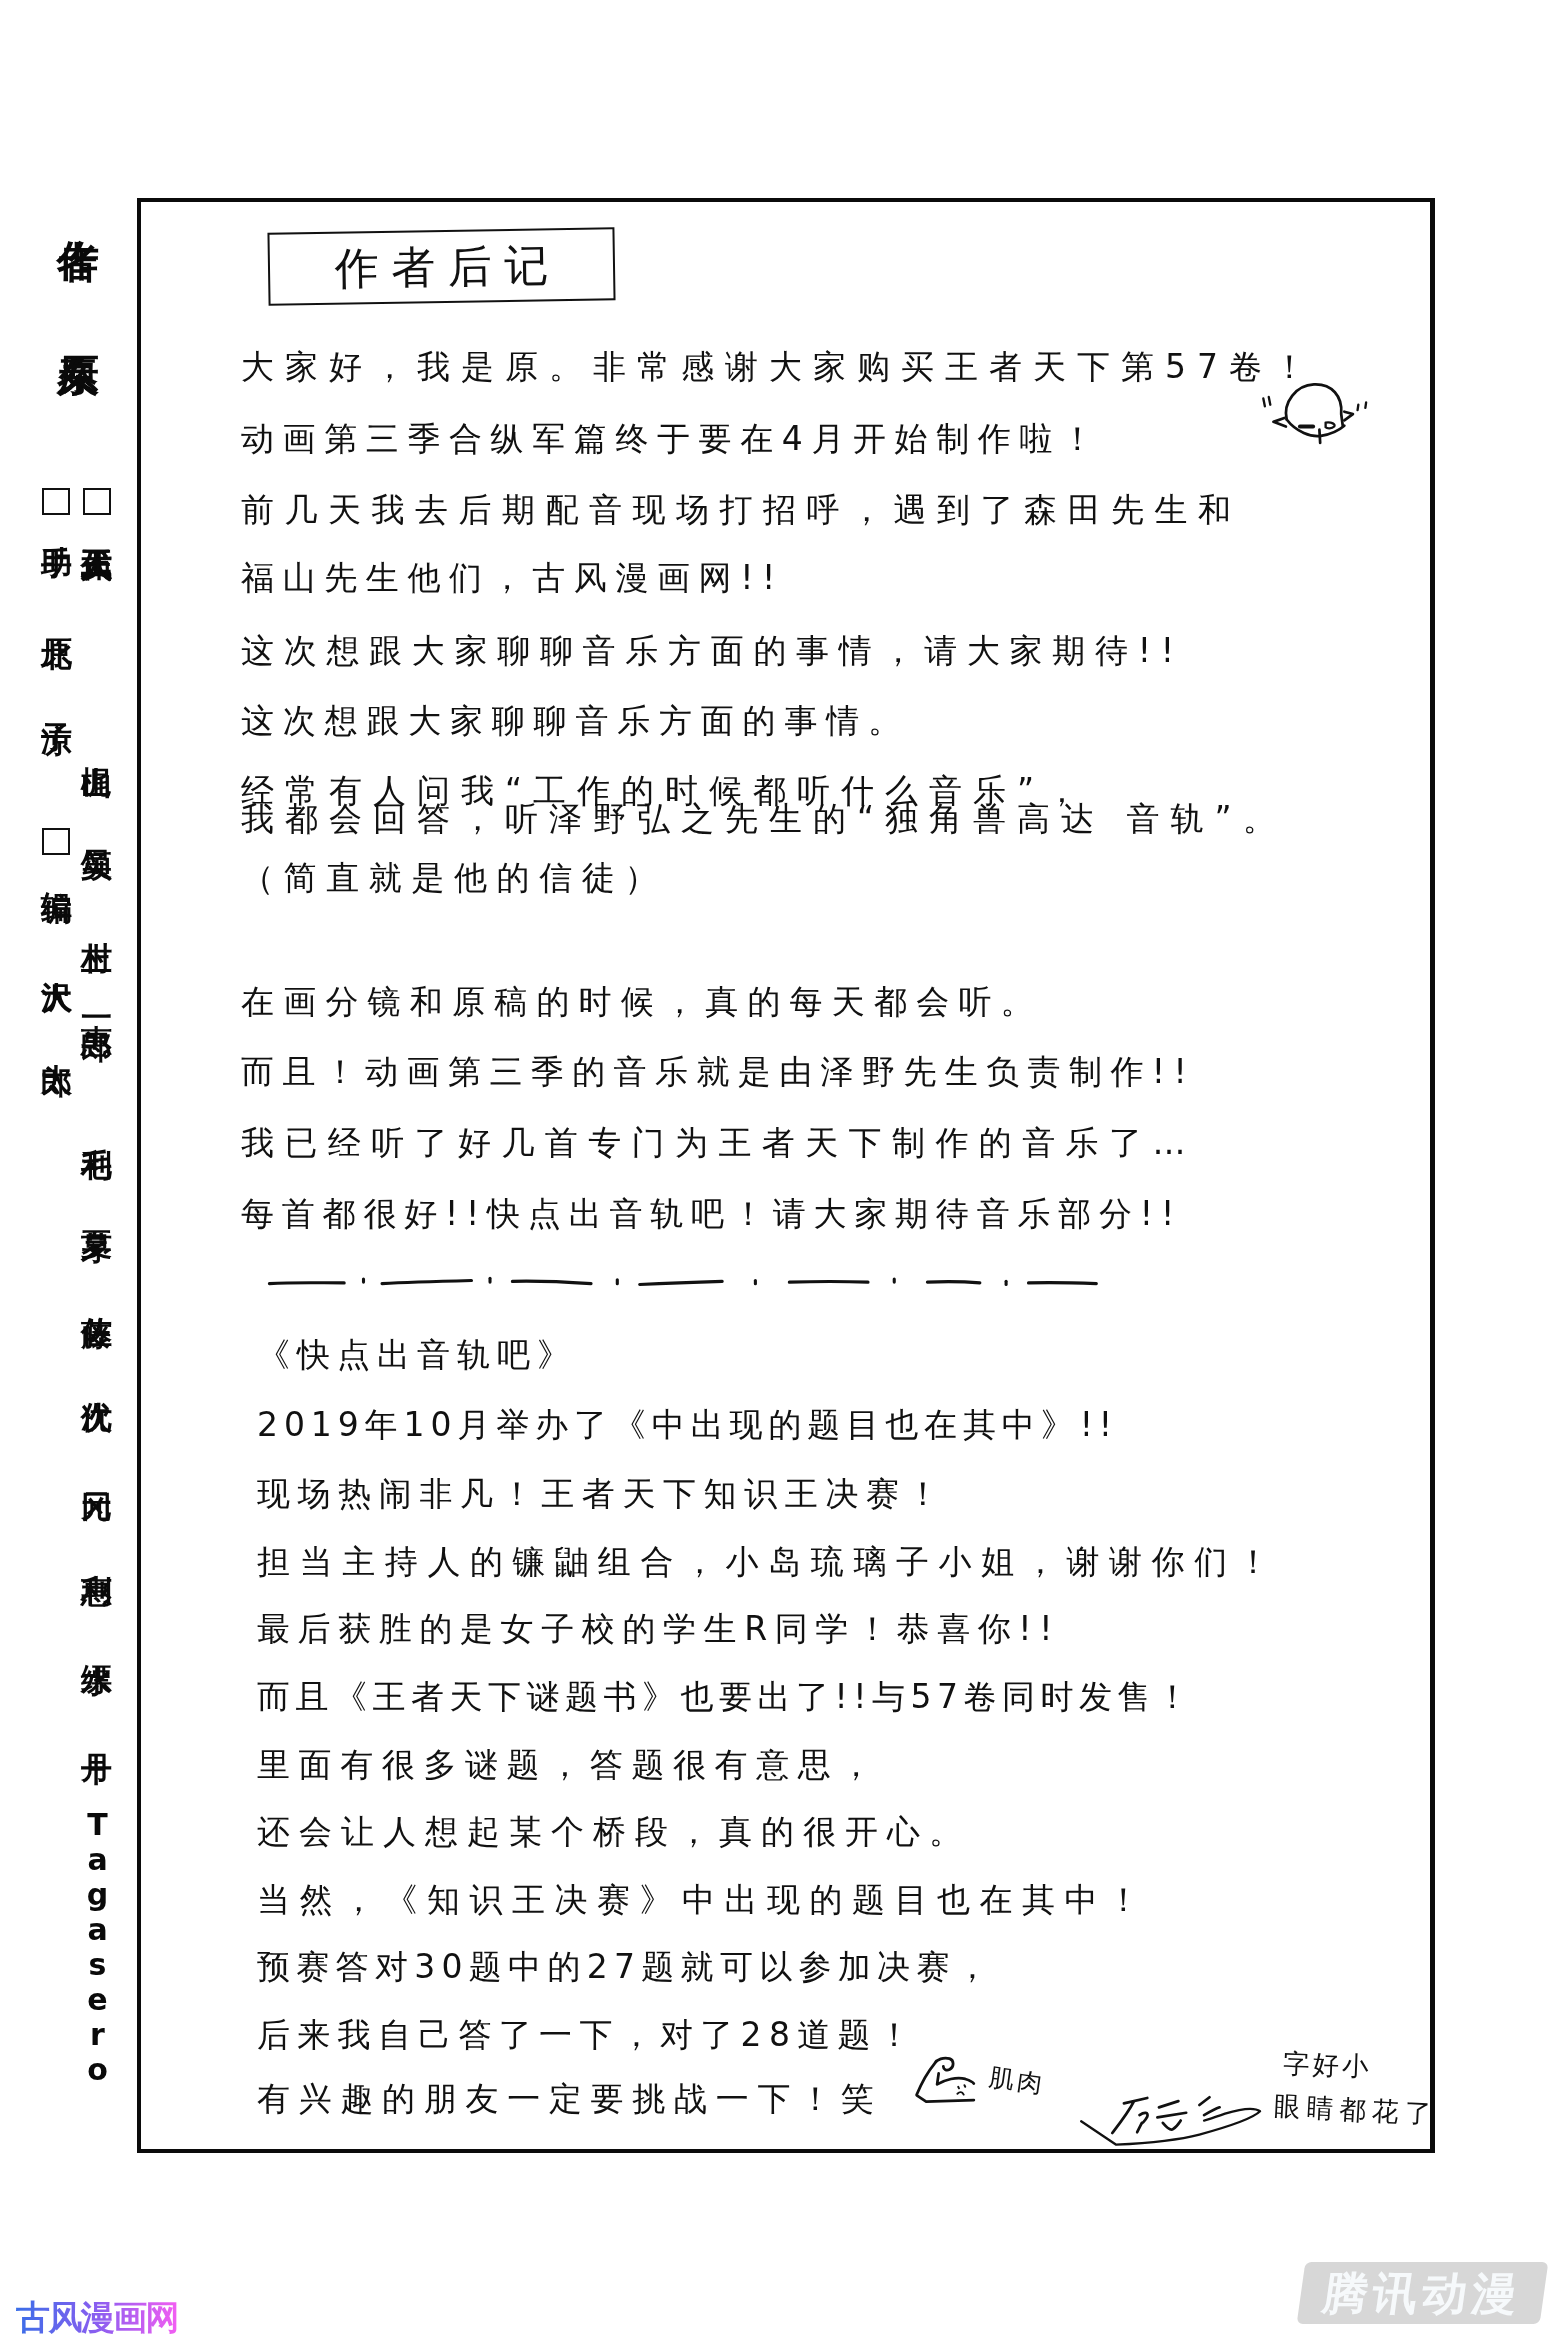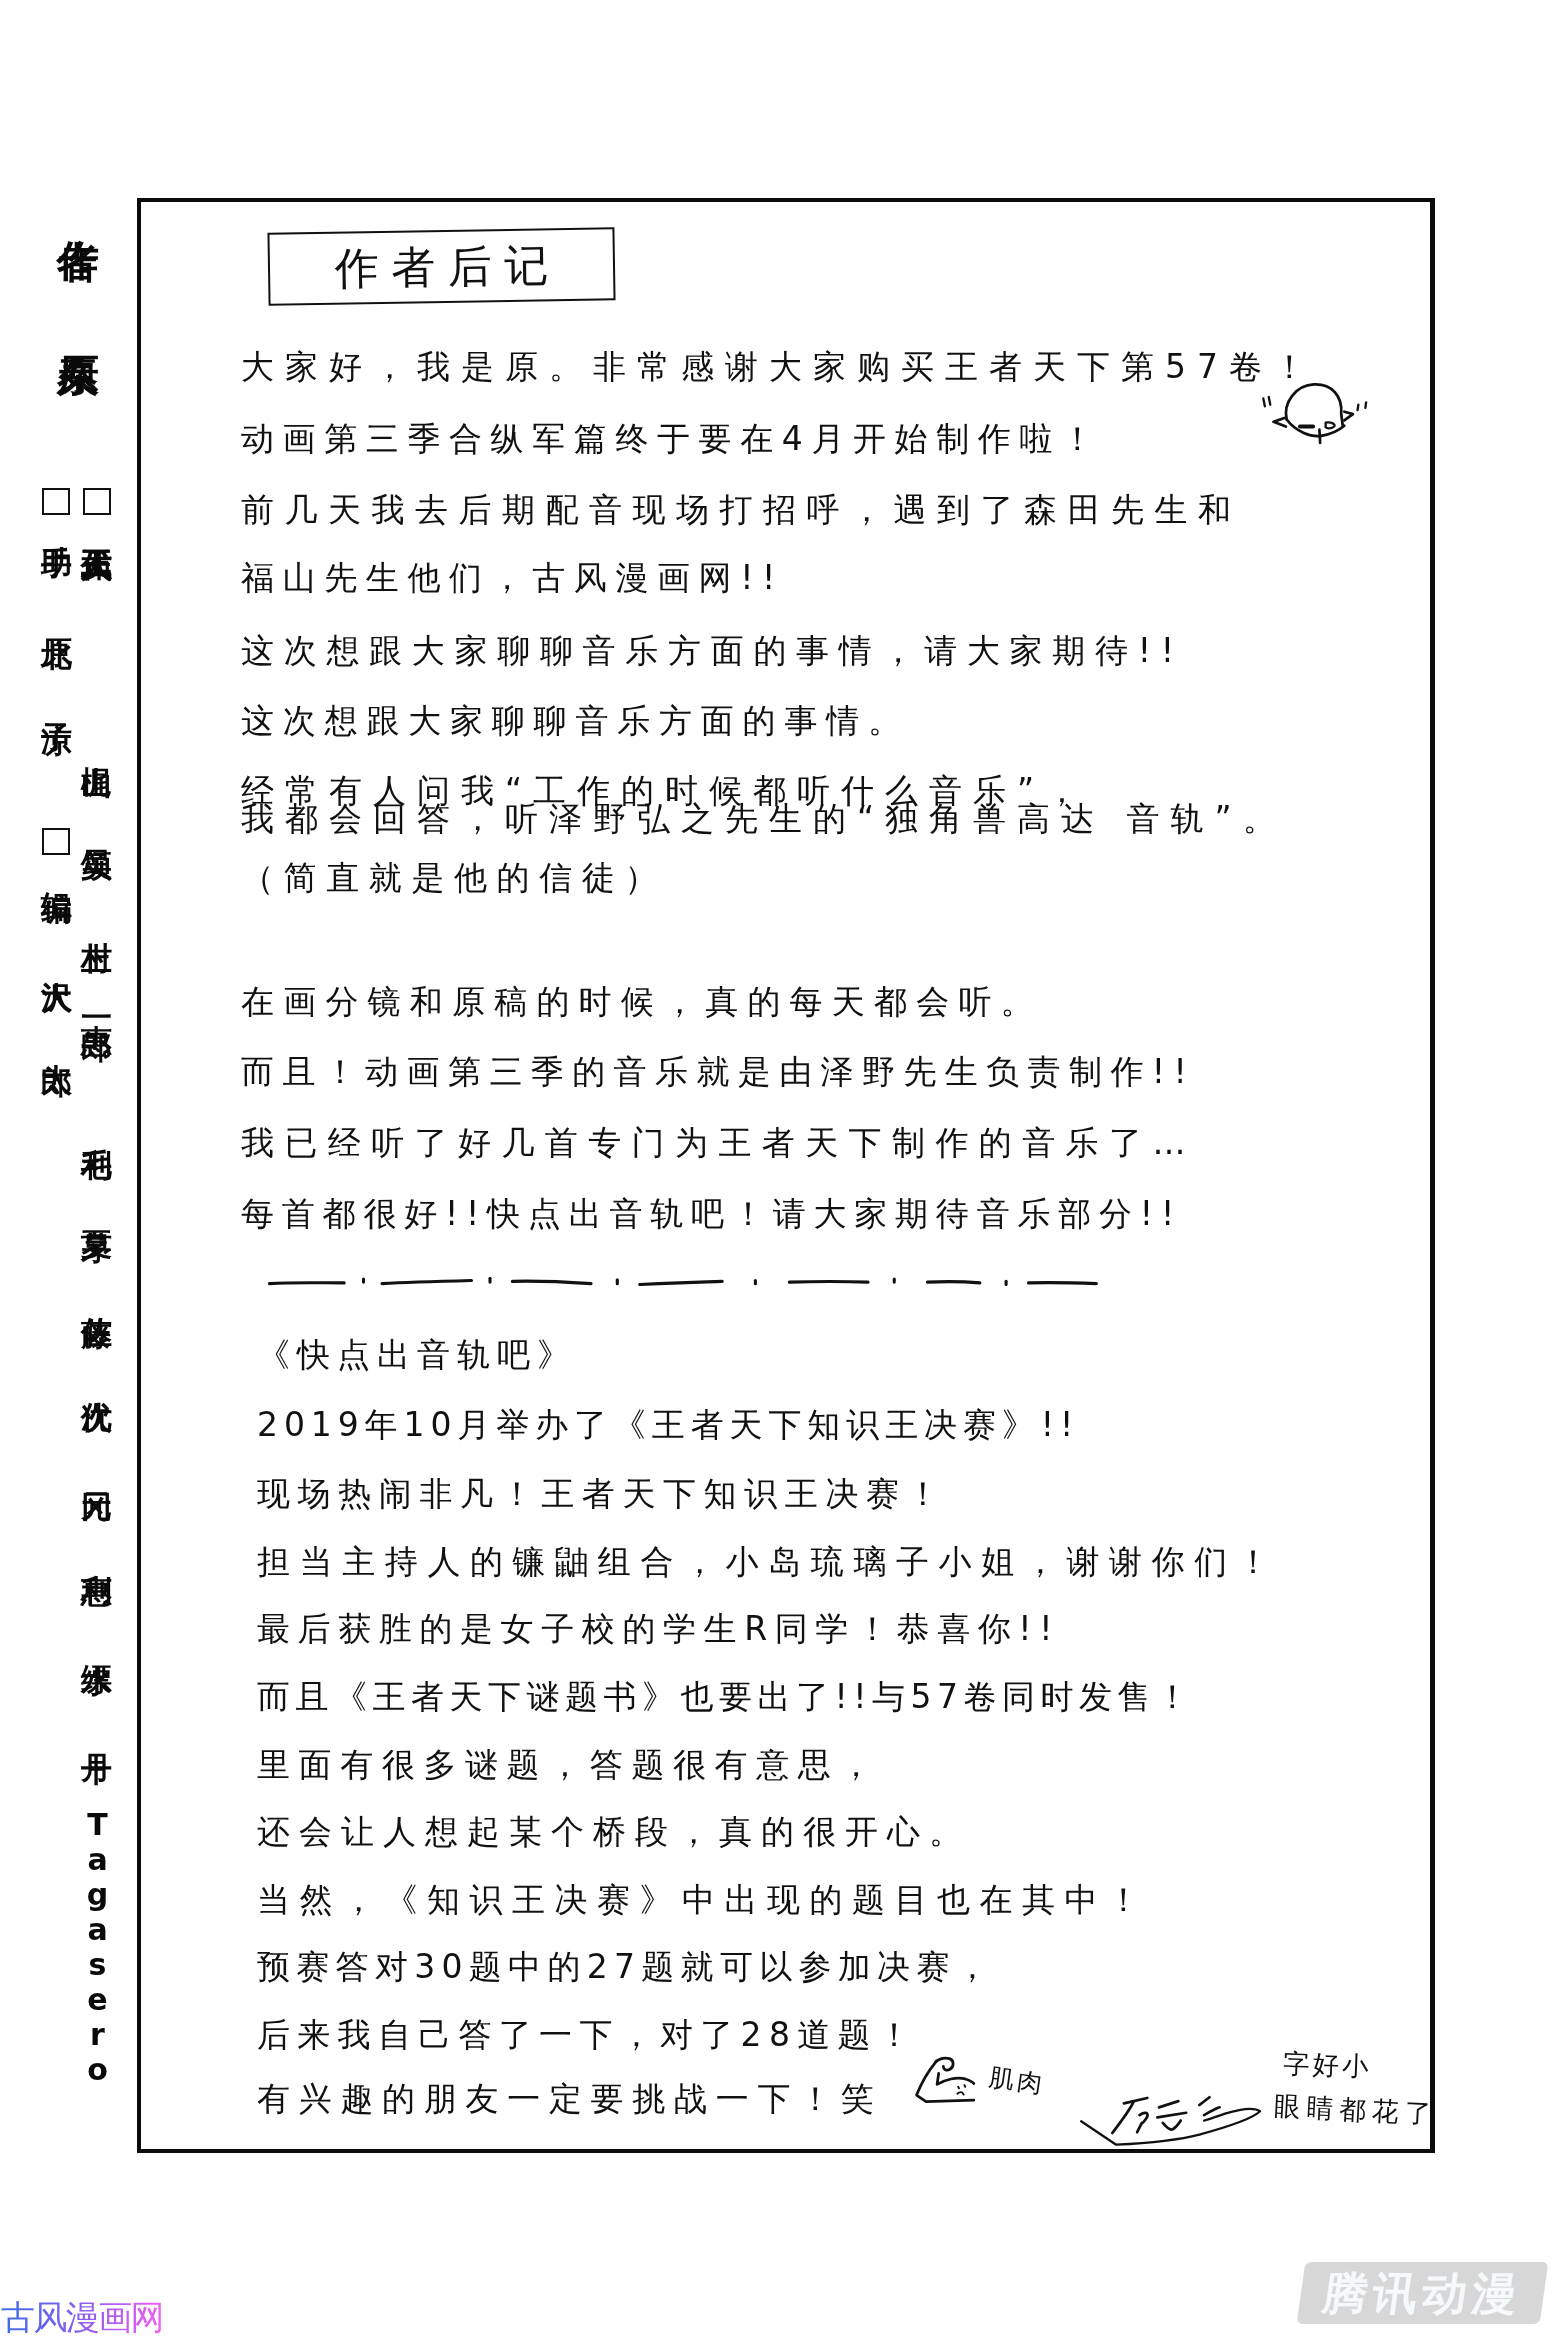--- a/index.html
+++ b/index.html
@@ -40,22 +40,22 @@
     line-height: 47px; height: 47px; white-space: nowrap; color: #111111;
   }
   .note {
     position: absolute; font-family: "DejaVu Sans", sans-serif; white-space: nowrap;
     line-height: 31px; color: #111111;
   }
   svg.ink { position: absolute; overflow: visible; }
   svg.ink path, svg.ink line { fill: none; stroke: #111111; stroke-linecap: round; stroke-linejoin: round; }
   
   .wm-left {
-    position: absolute; left: 1px; top: 2295px; font-family: "DejaVu Sans", sans-serif;
-    font-weight: normal; font-size: 34px; letter-spacing: -1.6px; line-height: 44px;
+    position: absolute; left: 16px; top: 2295px; font-family: "DejaVu Sans", sans-serif;
+    font-weight: bold; font-size: 34px; letter-spacing: -1.6px; line-height: 44px;
     background: linear-gradient(90deg, #3a6ee8 0%, #8a5ef0 50%, #f35ef2 100%);
     -webkit-background-clip: text; background-clip: text; color: transparent;
     white-space: nowrap;
   }
   .wm-right {
     position: absolute; left: 1301px; top: 2262px; width: 243px; height: 62px;
     background: #d7d7d7; border-radius: 6.2px; transform: skewX(-8deg);
     display: flex; align-items: center; justify-content: center;
   }
   .wm-right span {
@@ -142,21 +142,21 @@
   <path stroke-width="4" d="M638 15 L638 19"></path>
   <path stroke-width="4" d="M682 17 C720 16 750 16 784 17"></path>
   <path stroke-width="4" d="M818 13 L818 17"></path>
   <path stroke-width="4" d="M861 17 C885 16 905 16 929 18"></path>
   <path stroke-width="4" d="M963 16 L963 20"></path>
   <path stroke-width="4" d="M992 18 C1030 17 1055 18 1080 19"></path>
 </svg>
 
 <div>
   <div class="line" style="left:257px;top:1331px;letter-spacing:7px">《快点出音轨吧》</div>
-  <div class="line" style="left:257px;top:1401px;letter-spacing:5.9px">2019年10月举办了《王者天下知识王决赛》!!</div>
+  <div class="line" style="left:257px;top:1401px;letter-spacing:5.9px">2019年10月举办了《中出现的题目也在其中》!!</div>
   <div class="line" style="left:257px;top:1470px;letter-spacing:7.6px">现场热闹非凡！王者天下知识王决赛！</div>
   <div class="line" style="left:257px;top:1538px;letter-spacing:9.6px">担当主持人的镰鼬组合，小岛琉璃子小姐，谢谢你们！</div>
   <div class="line" style="left:257px;top:1605px;letter-spacing:7.6px">最后获胜的是女子校的学生R同学！恭喜你!!</div>
   <div class="line" style="left:257px;top:1673px;letter-spacing:5.5px">而且《王者天下谜题书》也要出了!!与57卷同时发售！</div>
   <div class="line" style="left:257px;top:1741px;letter-spacing:8.6px">里面有很多谜题，答题很有意思，</div>
   <div class="line" style="left:257px;top:1808px;letter-spacing:9px">还会让人想起某个桥段，真的很开心。</div>
   <div class="line" style="left:257px;top:1876px;letter-spacing:9.5px">当然，《知识王决赛》中出现的题目也在其中！</div>
   <div class="line" style="left:257px;top:1943px;letter-spacing:6.3px">预赛答对30题中的27题就可以参加决赛，</div>
   <div class="line" style="left:257px;top:2011px;letter-spacing:7.3px">后来我自己答了一下，对了28道题！</div>
   <div class="line" style="left:257px;top:2075px;letter-spacing:8.7px">有兴趣的朋友一定要挑战一下！笑</div>

